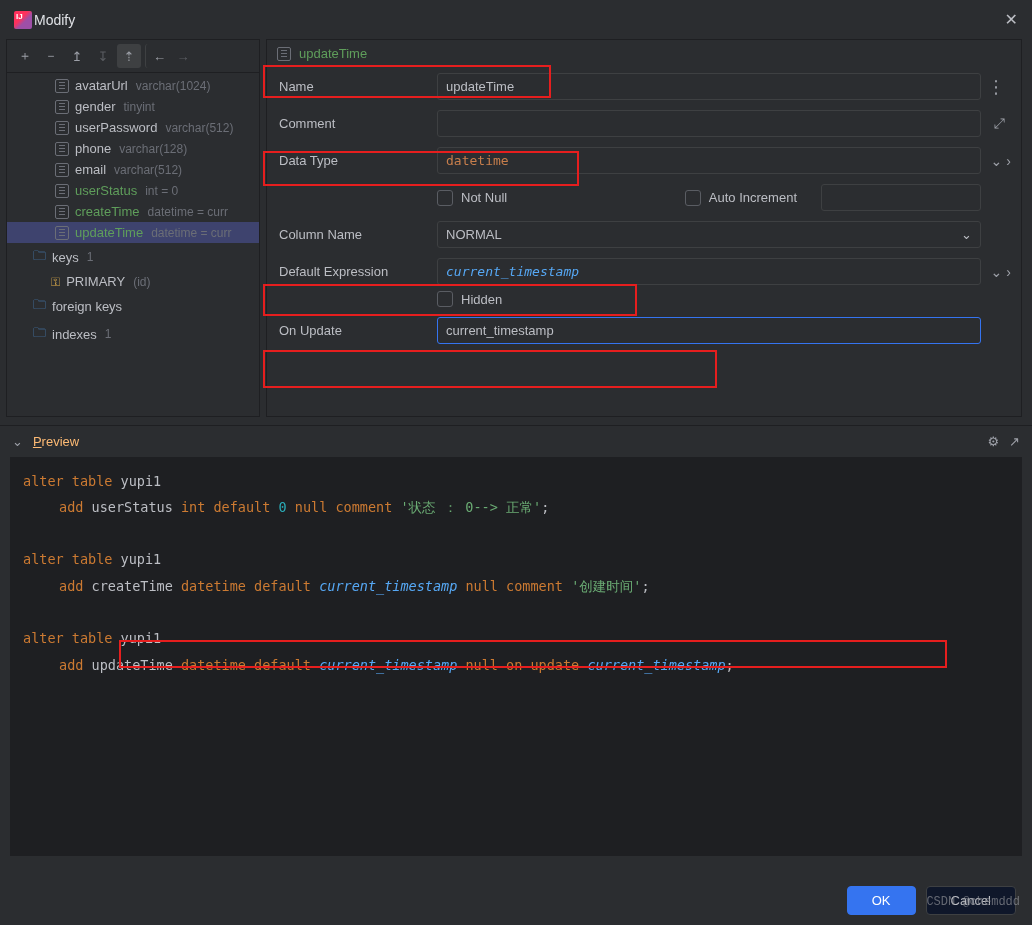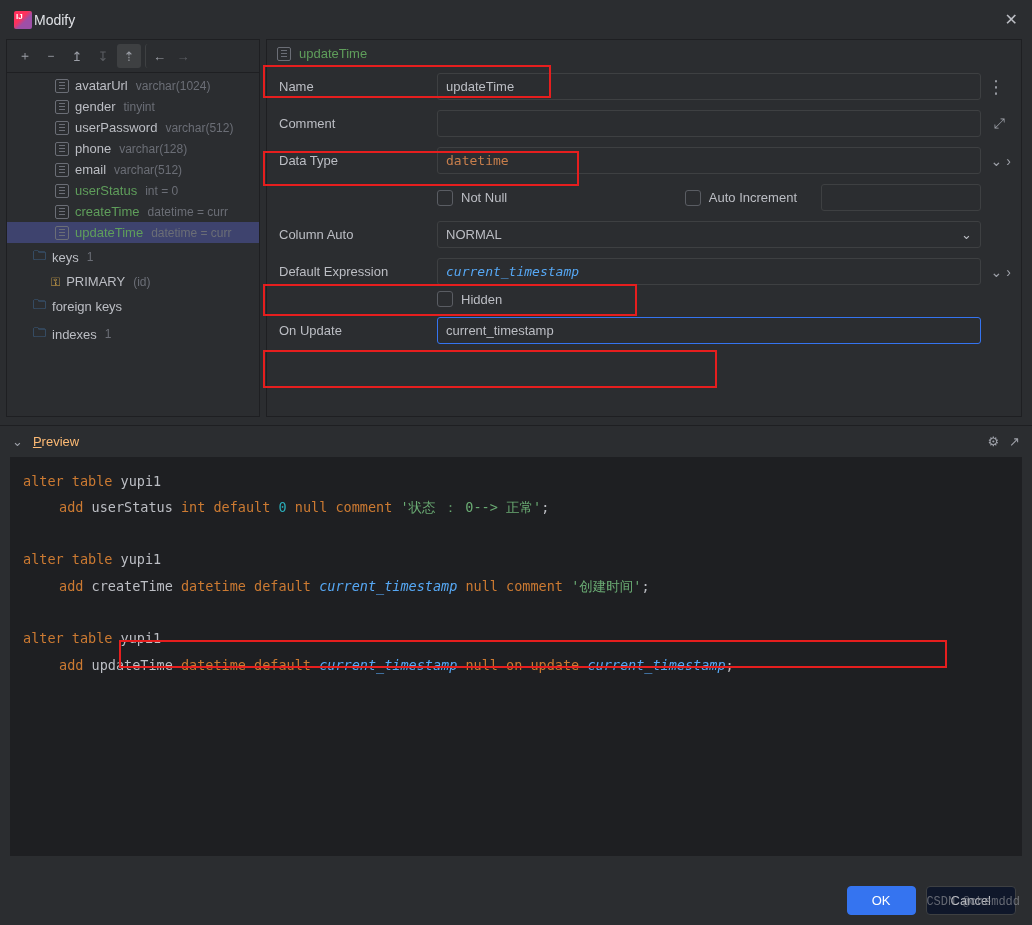--- a/index.html
+++ b/index.html
@@ -180,21 +180,21 @@
             </div>
           <div style="flex:1"></div>
           <div class="chkbox">
               <span class="box"></span>
               <span>Auto Increment</span>
             </div>
           <input class="inp" style="width: 160px;" value="">
         </div>
         <div></div>
 
-        <div class="lbl">Column Auto</div>
+        <div class="lbl">Column Name</div>
         <div class="sel">
             <span>NORMAL</span>
             <span>⌄</span>
           </div>
         <div></div>
 
         <div class="lbl">Default Expression</div>
         <input class="inp monoi" value="current_timestamp" style="">
         <div class="chev">
             <span>⌄</span>

